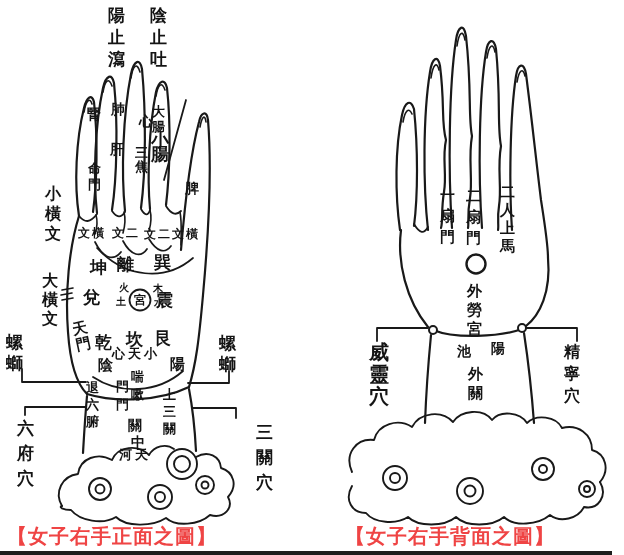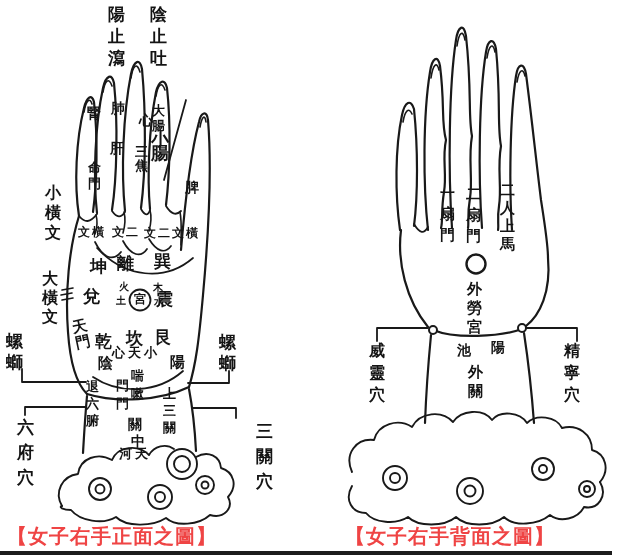--- a/index.html
+++ b/index.html
@@ -1,17 +1,17 @@
 <!DOCTYPE html>
 <html><head>
 <meta charset="utf-8">
 <style>
   html,body{margin:0;padding:0;background:#fff;}
   .stage{position:relative;width:612px;height:555px;background:#fff;overflow:hidden;
-         font-family:Liberation Mono, monospace;color:#161616;}
+         font-family:Liberation Sans, sans-serif;color:#161616;}
   svg.art{position:absolute;left:0;top:0;}
   .lbl{position:absolute;font-weight:700;line-height:1;white-space:nowrap;color:#141414;}
   .v{white-space:normal;word-break:break-all;}
   .smudge{filter:blur(0.55px);font-weight:800;}
   .cap{position:absolute;font-weight:800;font-size:20px;letter-spacing:1px;color:#ef4444;}
   .baseline{position:absolute;left:0;top:551px;width:624px;height:4px;background:#1c1c1c;}
 </style>
 </head>
 <body>
 
@@ -193,19 +193,19 @@
 
   <div class="cap" style="left:7px;top:523px">【女子右手正面之圖】</div>
 
   <div class="lbl v" style="left:440px;top:184px;font-size:15px;width:16px;line-height:21px">一扇門</div>
   <div class="lbl v" style="left:466px;top:185px;font-size:15px;width:16px;line-height:21px">二扇門</div>
   <div class="lbl v" style="left:500px;top:183px;font-size:15px;width:16px;line-height:18px">二人上馬</div>
   <div class="lbl v" style="left:467px;top:281px;font-size:15px;width:16px;line-height:19px">外勞宮</div>
   <div class="lbl" style="left:457px;top:344px;font-size:14px">池</div>
   <div class="lbl" style="left:491px;top:341px;font-size:14px">陽</div>
   <div class="lbl v" style="left:468px;top:364px;font-size:15px;width:16px;line-height:19px">外關</div>
-  <div class="lbl v" style="left:369px;top:341px;font-size:16px;width:17px;line-height:22px">威靈穴</div>
+  <div class="lbl v" style="left:369px;top:341px;font-size:20px;width:17px;line-height:22px">威靈穴</div>
   <div class="lbl v" style="left:564px;top:341px;font-size:16px;width:17px;line-height:22px">精寧穴</div>
 
   <div class="cap" style="left:345px;top:523px">【女子右手背面之圖】</div>
 
   <div class="baseline"></div>
 </div>
 
 </body></html>

